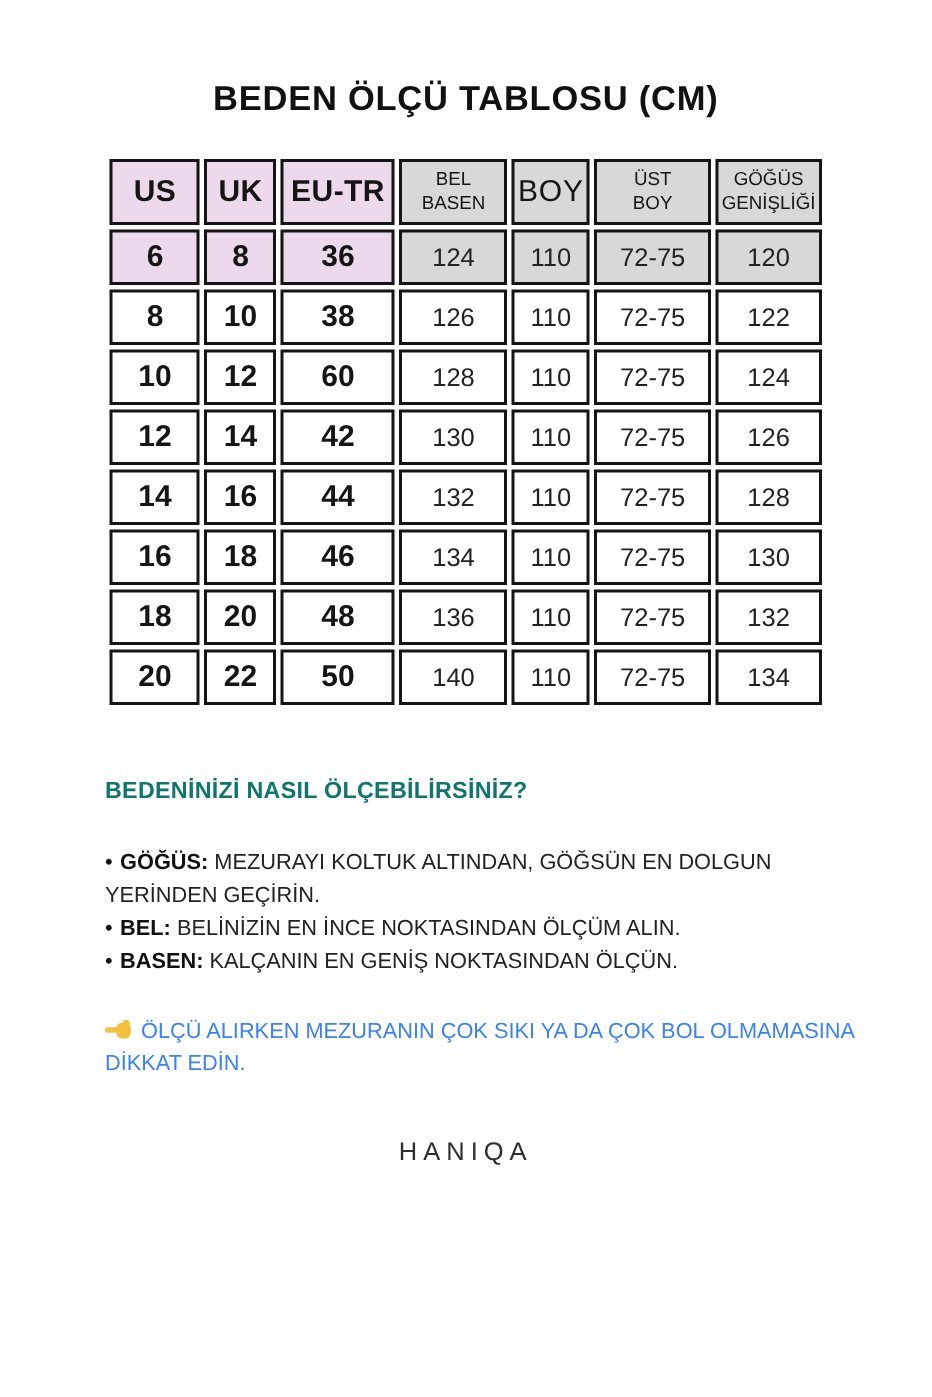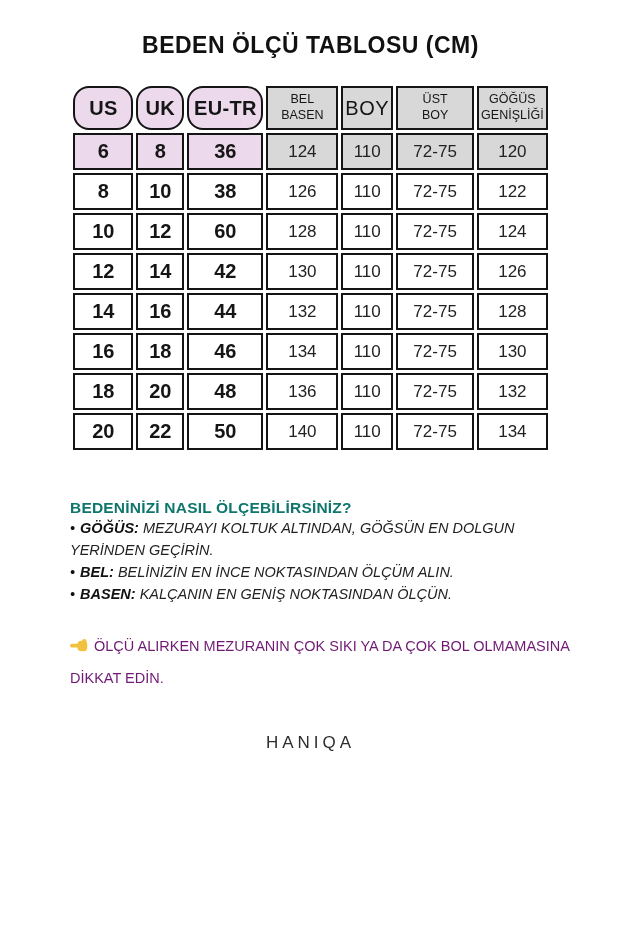--- a/index.html
+++ b/index.html
@@ -7,21 +7,21 @@
     position:relative;
     width:621px;height:931px;
     margin:0 auto;
     background:#ffffff;
     font-family:"Liberation Sans","DejaVu Sans",sans-serif;
     color:#151515;
     overflow:hidden;
   }
   .title{
     margin:0;
-    padding-top:32px;
+    padding-top:52px;
     text-align:center;
     font-size:23px;
     font-weight:800;
     letter-spacing:.5px;
     color:#111;
   }
   table.size-table{
     margin:24px auto 0;
     border-collapse:separate;
     border-spacing:3px;
@@ -34,46 +34,46 @@
     padding:0 2px;
     box-sizing:border-box;
     background:#ffffff;
   }
   table.size-table th{height:44px;}
   table.size-table td{height:37px;}
   .c0{width:60px;} .c1{width:48px;} .c2{width:76px;}
   .c3{width:72px;} .c4{width:48px;} .c5{width:78px;} .c6{width:64px;}
   .bg-pink{background:#ecd9ec !important;}
   .bg-gray{background:#d8d8d8 !important;}
-  .hdr-big{font-size:20px;font-weight:800;letter-spacing:.3px;border-radius:16px;}
+  .hdr-big{font-size:20px;font-weight:800;letter-spacing:.3px;}
   .hdr-small{font-size:12.5px;font-weight:400;line-height:1.25;white-space:pre-line;}
   .hdr-boy{font-size:20px;font-weight:400;letter-spacing:.5px;}
   .v-bold{font-size:20px;font-weight:800;}
   .v-reg{font-size:17px;font-weight:400;color:#222;}
   .measure{margin:46px 48px 0 70px;}
   .measure h2{
     margin:0;
     font-size:15.5px;
     font-weight:800;
     letter-spacing:.2px;
     color:#0f766e;
   }
-  .bullets{font-style:italic;}
+  .bullets{margin-top:27px;}
   .bullet{
     font-size:14.5px;
     line-height:22px;
     color:#222;
   }
   .bullet .mark{margin-right:5px;color:#111;}
   .bullet strong{color:#111;font-weight:800;margin-right:4px;}
   .tip{
     margin-top:27px;
     font-size:14.5px;
-    line-height:29px;
-    color:#701a75;
+    line-height:18px;
+    color:#3b82f6;
   }
   .hand{display:inline-block;vertical-align:-3px;margin-right:6px;}
   .disclaimer{
     margin:46px auto 0;
     width:520px;
     text-align:center;
     font-size:12.5px;
     font-weight:700;
     line-height:1.6;
     letter-spacing:.2px;

